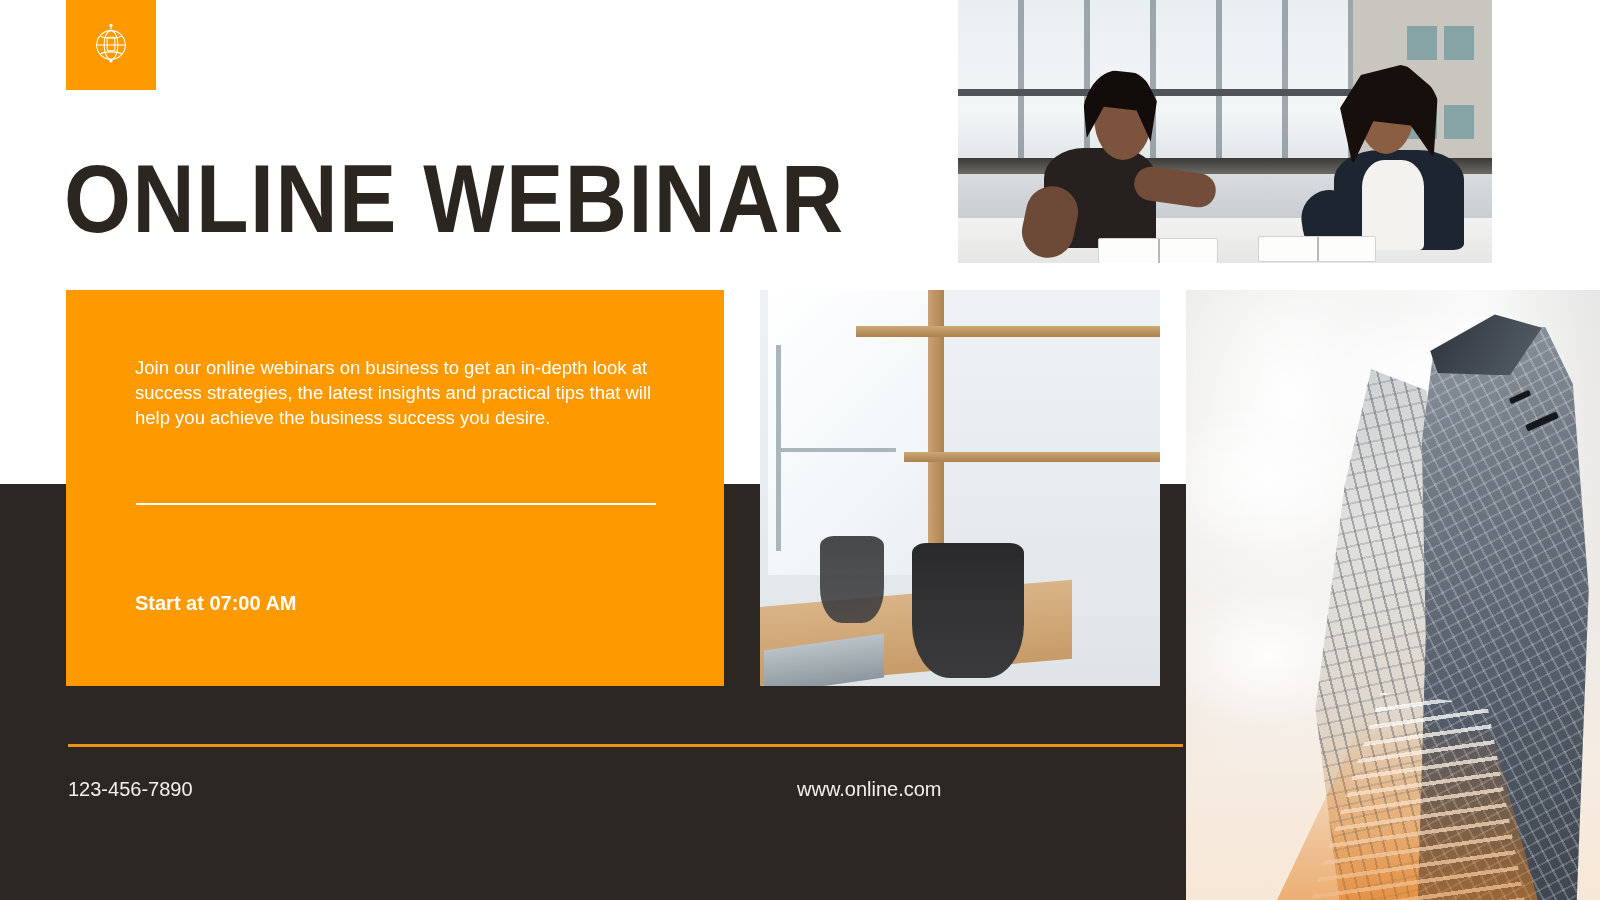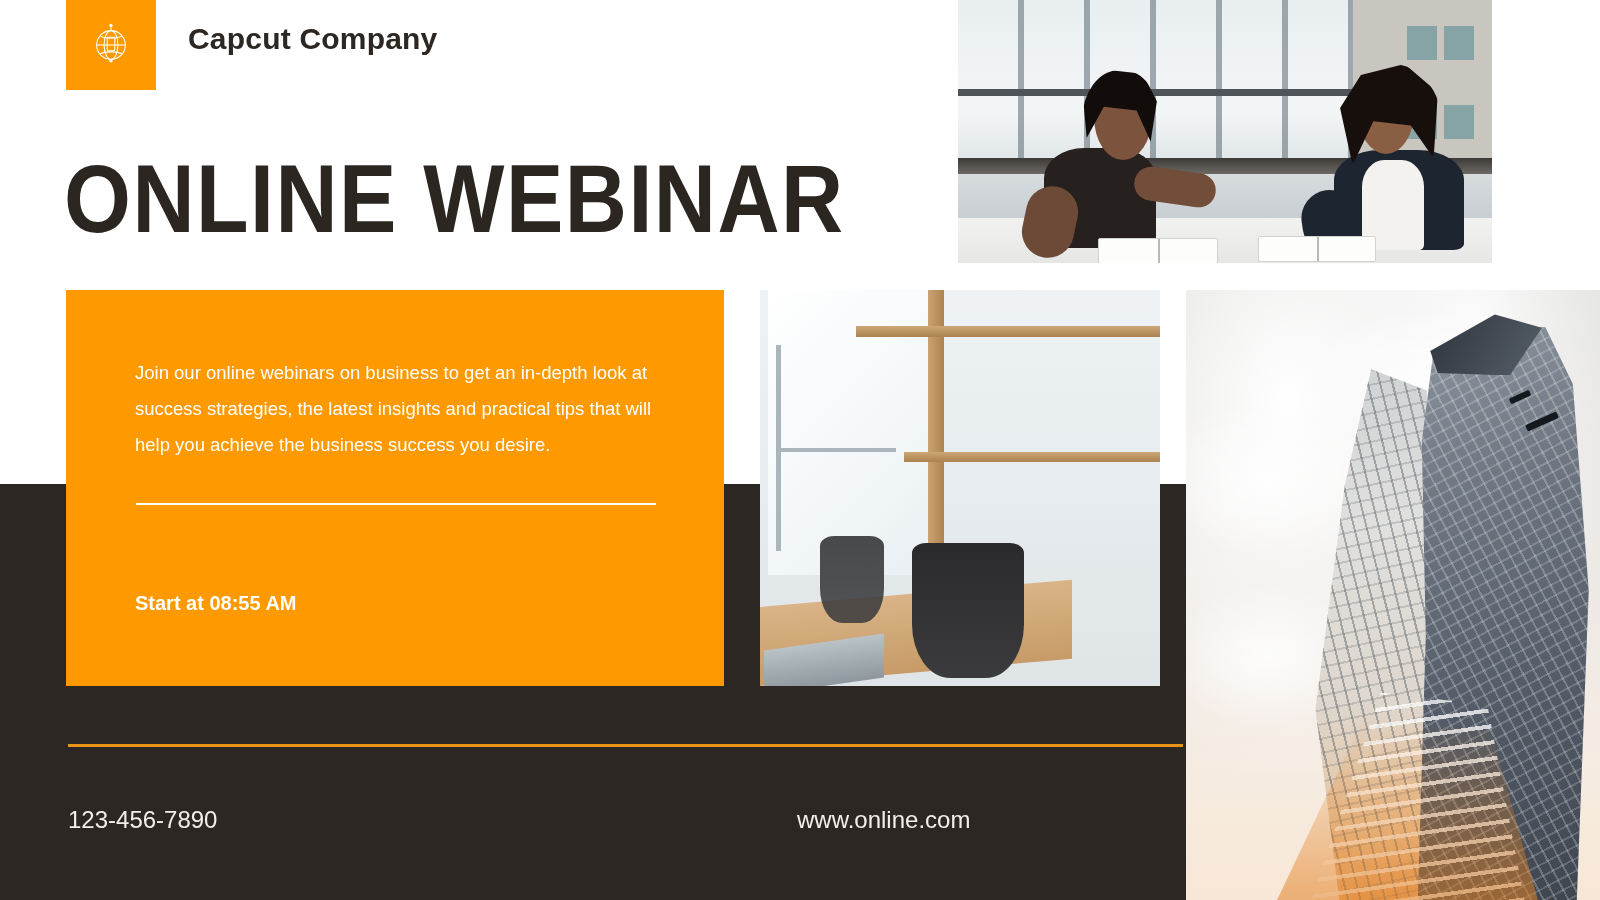--- a/index.html
+++ b/index.html
@@ -38,21 +38,21 @@
     transform:scaleY(1.12); transform-origin:left top;
   }
 
   
   .orange-card {
     position:absolute; left:66px; top:290px; width:658px; height:396px;
     background:#ff9900;
   }
   .card-paragraph {
     position:absolute; left:69px; top:65px; width:530px;
-    font-size:18.5px; line-height:36px; color:#ffffff;
+    font-size:18.5px; line-height:25px; color:#ffffff;
   }
   .card-rule {
     position:absolute; left:70px; top:213px; width:520px; height:2px;
     background:#ffffff;
   }
   .card-date {
     position:absolute; left:69px; top:262px;
     font-size:30px; font-weight:bold; color:#ffffff; white-space:nowrap;
   }
   .card-time {
@@ -66,21 +66,21 @@
     font-size:30px; font-weight:bold; cursor:pointer;
     display:flex; align-items:center; justify-content:center;
   }
 
   
   .footer-rule {
     position:absolute; left:68px; top:744px; width:1115px; height:3px;
     background:#e89317;
   }
   .footer-item {
-    position:absolute; top:778px; font-size:24px; color:#f2efea; white-space:nowrap;margin-top:28px;
+    position:absolute; top:778px; font-size:20px; color:#f2efea; white-space:nowrap;
   }
   .fi-0 { left:68px; }
   .fi-1 { left:398px; }
   .fi-2 { left:797px; }
 
   
   .photo { position:absolute; overflow:hidden; }
 
   .photo-meeting { left:958px; top:0; width:534px; height:263px; background:#dfe3e6; }
   .photo-team    { left:760px; top:290px; width:400px; height:396px; background:#cfd6da; }
@@ -348,27 +348,26 @@
         <path d="M12.5 14.5 C17 17.6, 31 17.6, 35.5 14.5"></path>
         <path d="M12.5 33.5 C17 30.4, 31 30.4, 35.5 33.5"></path>
         <rect x="20" y="16" width="8" height="14" rx="1.4"></rect>
         <line x1="24" y1="9" x2="24" y2="4.5"></line>
         <circle cx="24" cy="3.6" r="1.2" fill="#ffffff"></circle>
         <circle cx="24" cy="40.5" r="1.2" fill="#ffffff"></circle>
       </svg>
     </span>
   </div>
 
-  <div class="company-name">Capcut Company</div>
 
   <div class="headline">ONLINE WEBINAR</div>
 
   <div class="orange-card">
     <div class="card-paragraph">Join our online webinars on business to get an in-depth look at success strategies, the latest insights and practical tips that will help you achieve the business success you desire.</div>
     <div class="card-rule"></div>
-    <div class="card-time">Start at 08:55 AM</div>
+    <div class="card-time">Start at 07:00 AM</div>
   </div>
 
   <div class="footer-rule"></div>
   <div class="footer-item fi-0">123-456-7890</div>
   <div class="footer-item fi-2">www.online.com</div>
 
 </div>
 
 </body></html>

